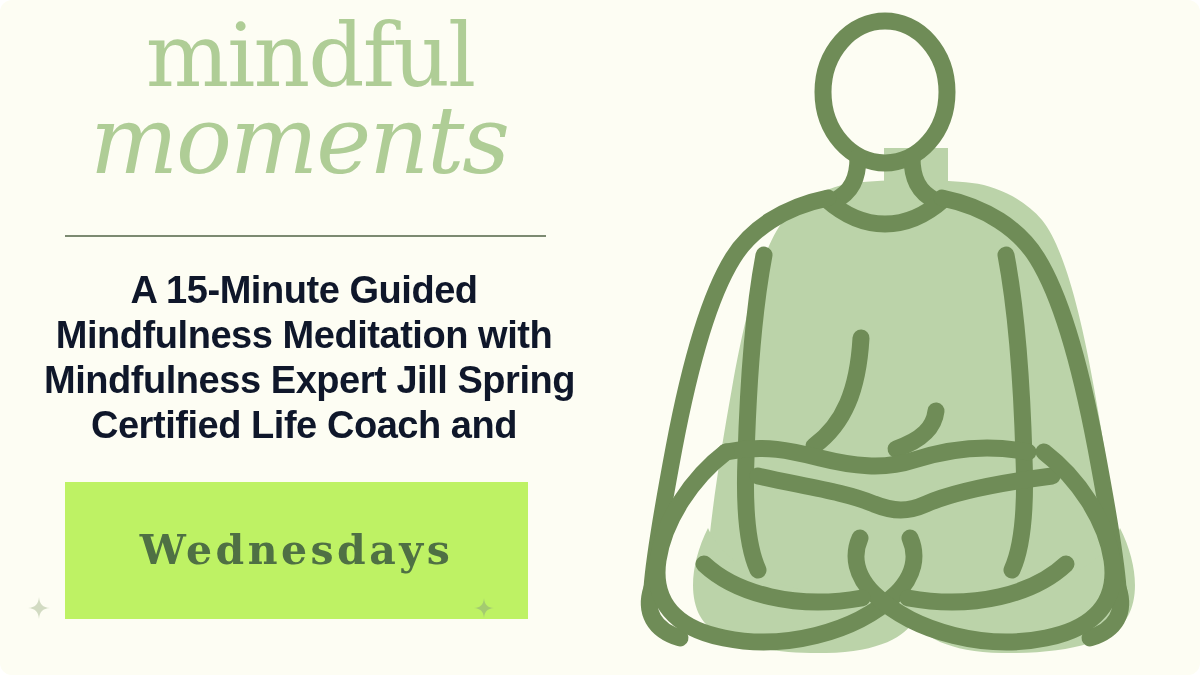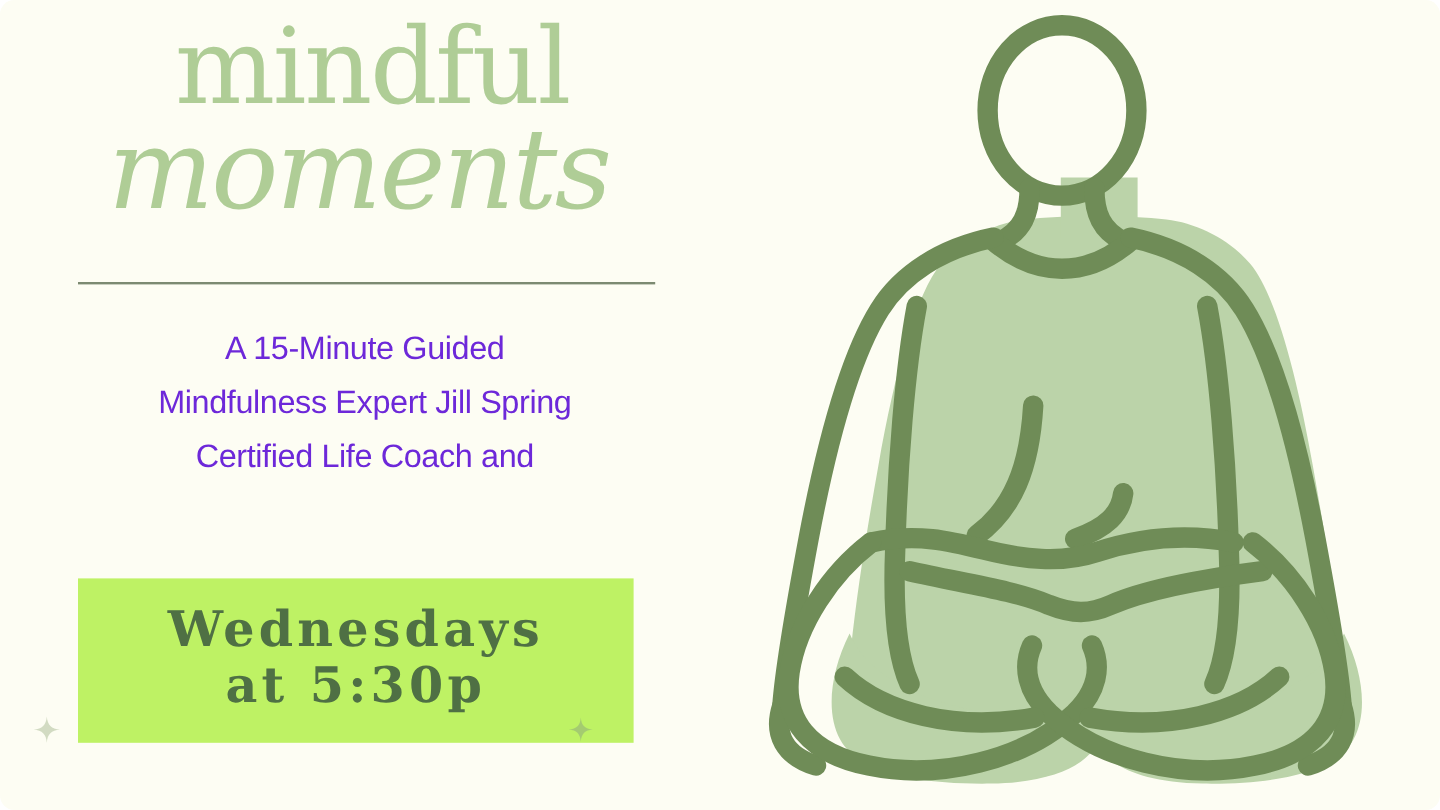--- a/index.html
+++ b/index.html
@@ -69,24 +69,24 @@
   #subtitle-block {
     position: absolute;
     left: 44px;
     top: 268px;
     width: 520px;
     text-align: center;
   }
   .subtitle-line {
     display: block;
     font-family: "Liberation Sans", sans-serif;
-    font-weight: normal;
-    font-size: 27px;
+    font-weight: bold;
+    font-size: 38px;
     line-height: 45px;
-    color: #6d28d9;
+    color: #0f172a;
     letter-spacing: -0.012em;
     white-space: nowrap;
   }
 
   #schedule-banner {
     position: absolute;
     left: 65px;
     top: 482px;
     width: 463px;
     height: 137px;
@@ -152,27 +152,27 @@
 
     <div id="title-block">
       <span class="title-line" id="title-line-1">mindful</span>
       <span class="title-line" id="title-line-2">moments</span>
     </div>
 
     <div id="title-divider"></div>
 
     <div id="subtitle-block">
       <span class="subtitle-line">A 15-Minute Guided</span>
+      <span class="subtitle-line">Mindfulness Meditation with</span>
       <span class="subtitle-line">Mindfulness Expert Jill Spring</span>
       <span class="subtitle-line">Certified Life Coach and</span>
     </div>
 
     <div id="schedule-banner">
       <span class="schedule-line" id="schedule-line-1">Wednesdays</span>
-      <span class="schedule-line" id="schedule-line-2">at 5:30p</span>
     </div>
 
     <svg class="sparkle" id="sparkle-left" viewBox="0 0 24 24">
       <path d="M12 1 C12.6 8.2 15.8 11.4 23 12 C15.8 12.6 12.6 15.8 12 23 C11.4 15.8 8.2 12.6 1 12 C8.2 11.4 11.4 8.2 12 1 Z" fill="#AFC09B"></path>
     </svg>
 
     <svg class="sparkle" id="sparkle-right" viewBox="0 0 24 24">
       <path d="M12 1 C12.6 8.2 15.8 11.4 23 12 C15.8 12.6 12.6 15.8 12 23 C11.4 15.8 8.2 12.6 1 12 C8.2 11.4 11.4 8.2 12 1 Z" fill="#90AD7B"></path>
     </svg>
 

